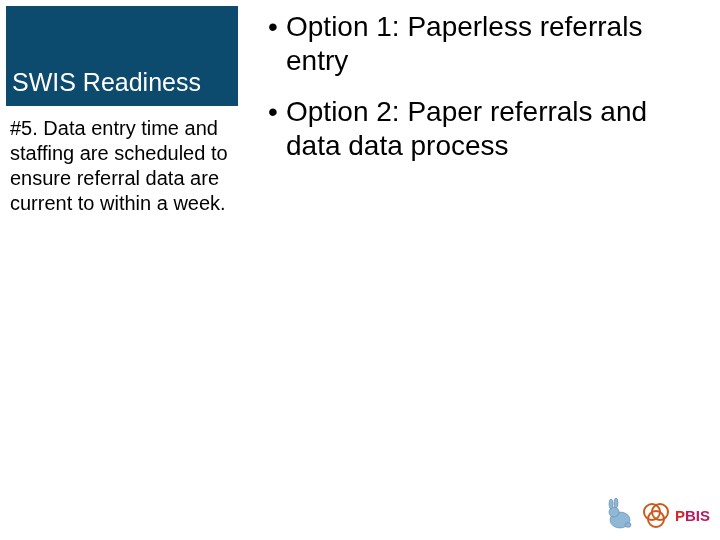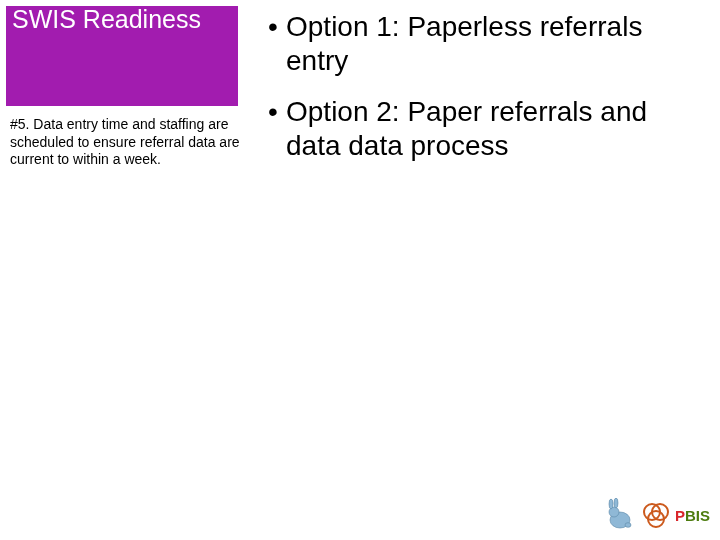--- a/index.html
+++ b/index.html
@@ -17,38 +17,38 @@
     position: relative;
     width: 720px;
     height: 540px;
   }
   .title-block {
     position: absolute;
     left: 6px;
     top: 6px;
     width: 232px;
     height: 100px;
-    background: #a21caf;
+    background: #0c4a6e;
     display: flex;
-    align-items: flex-start;
+    align-items: flex-end;
     padding: 0 6px 10px 6px;
     box-sizing: border-box;
   }
   .title-block span {
     color: #ffffff;
     font-size: 25px;
     font-weight: 400;
     line-height: 1.1;
   }
   .subtitle {
     position: absolute;
     left: 10px;
     top: 116px;
     width: 230px;
-    font-size: 14px;
+    font-size: 20px;
     line-height: 1.25;
   }
   .bullets {
     position: absolute;
     left: 260px;
     top: 10px;
     width: 440px;
   }
   .bullet {
     display: flex;
@@ -74,21 +74,21 @@
     gap: 4px;
   }
   .logo-area svg {
     display: block;
   }
   .pbis-word {
     font-size: 15px;
     font-weight: 700;
   }
   .pbis-word .p { color: #d9262b; }
-  .pbis-word .rest { color: #4d7c0f; }
+  .pbis-word .rest { color: #be185d; }
 </style>
 </head>
 <body>
 
 <div class="slide">
 
   <div class="title-block">
     <span>SWIS Readiness</span>
   </div>
 

